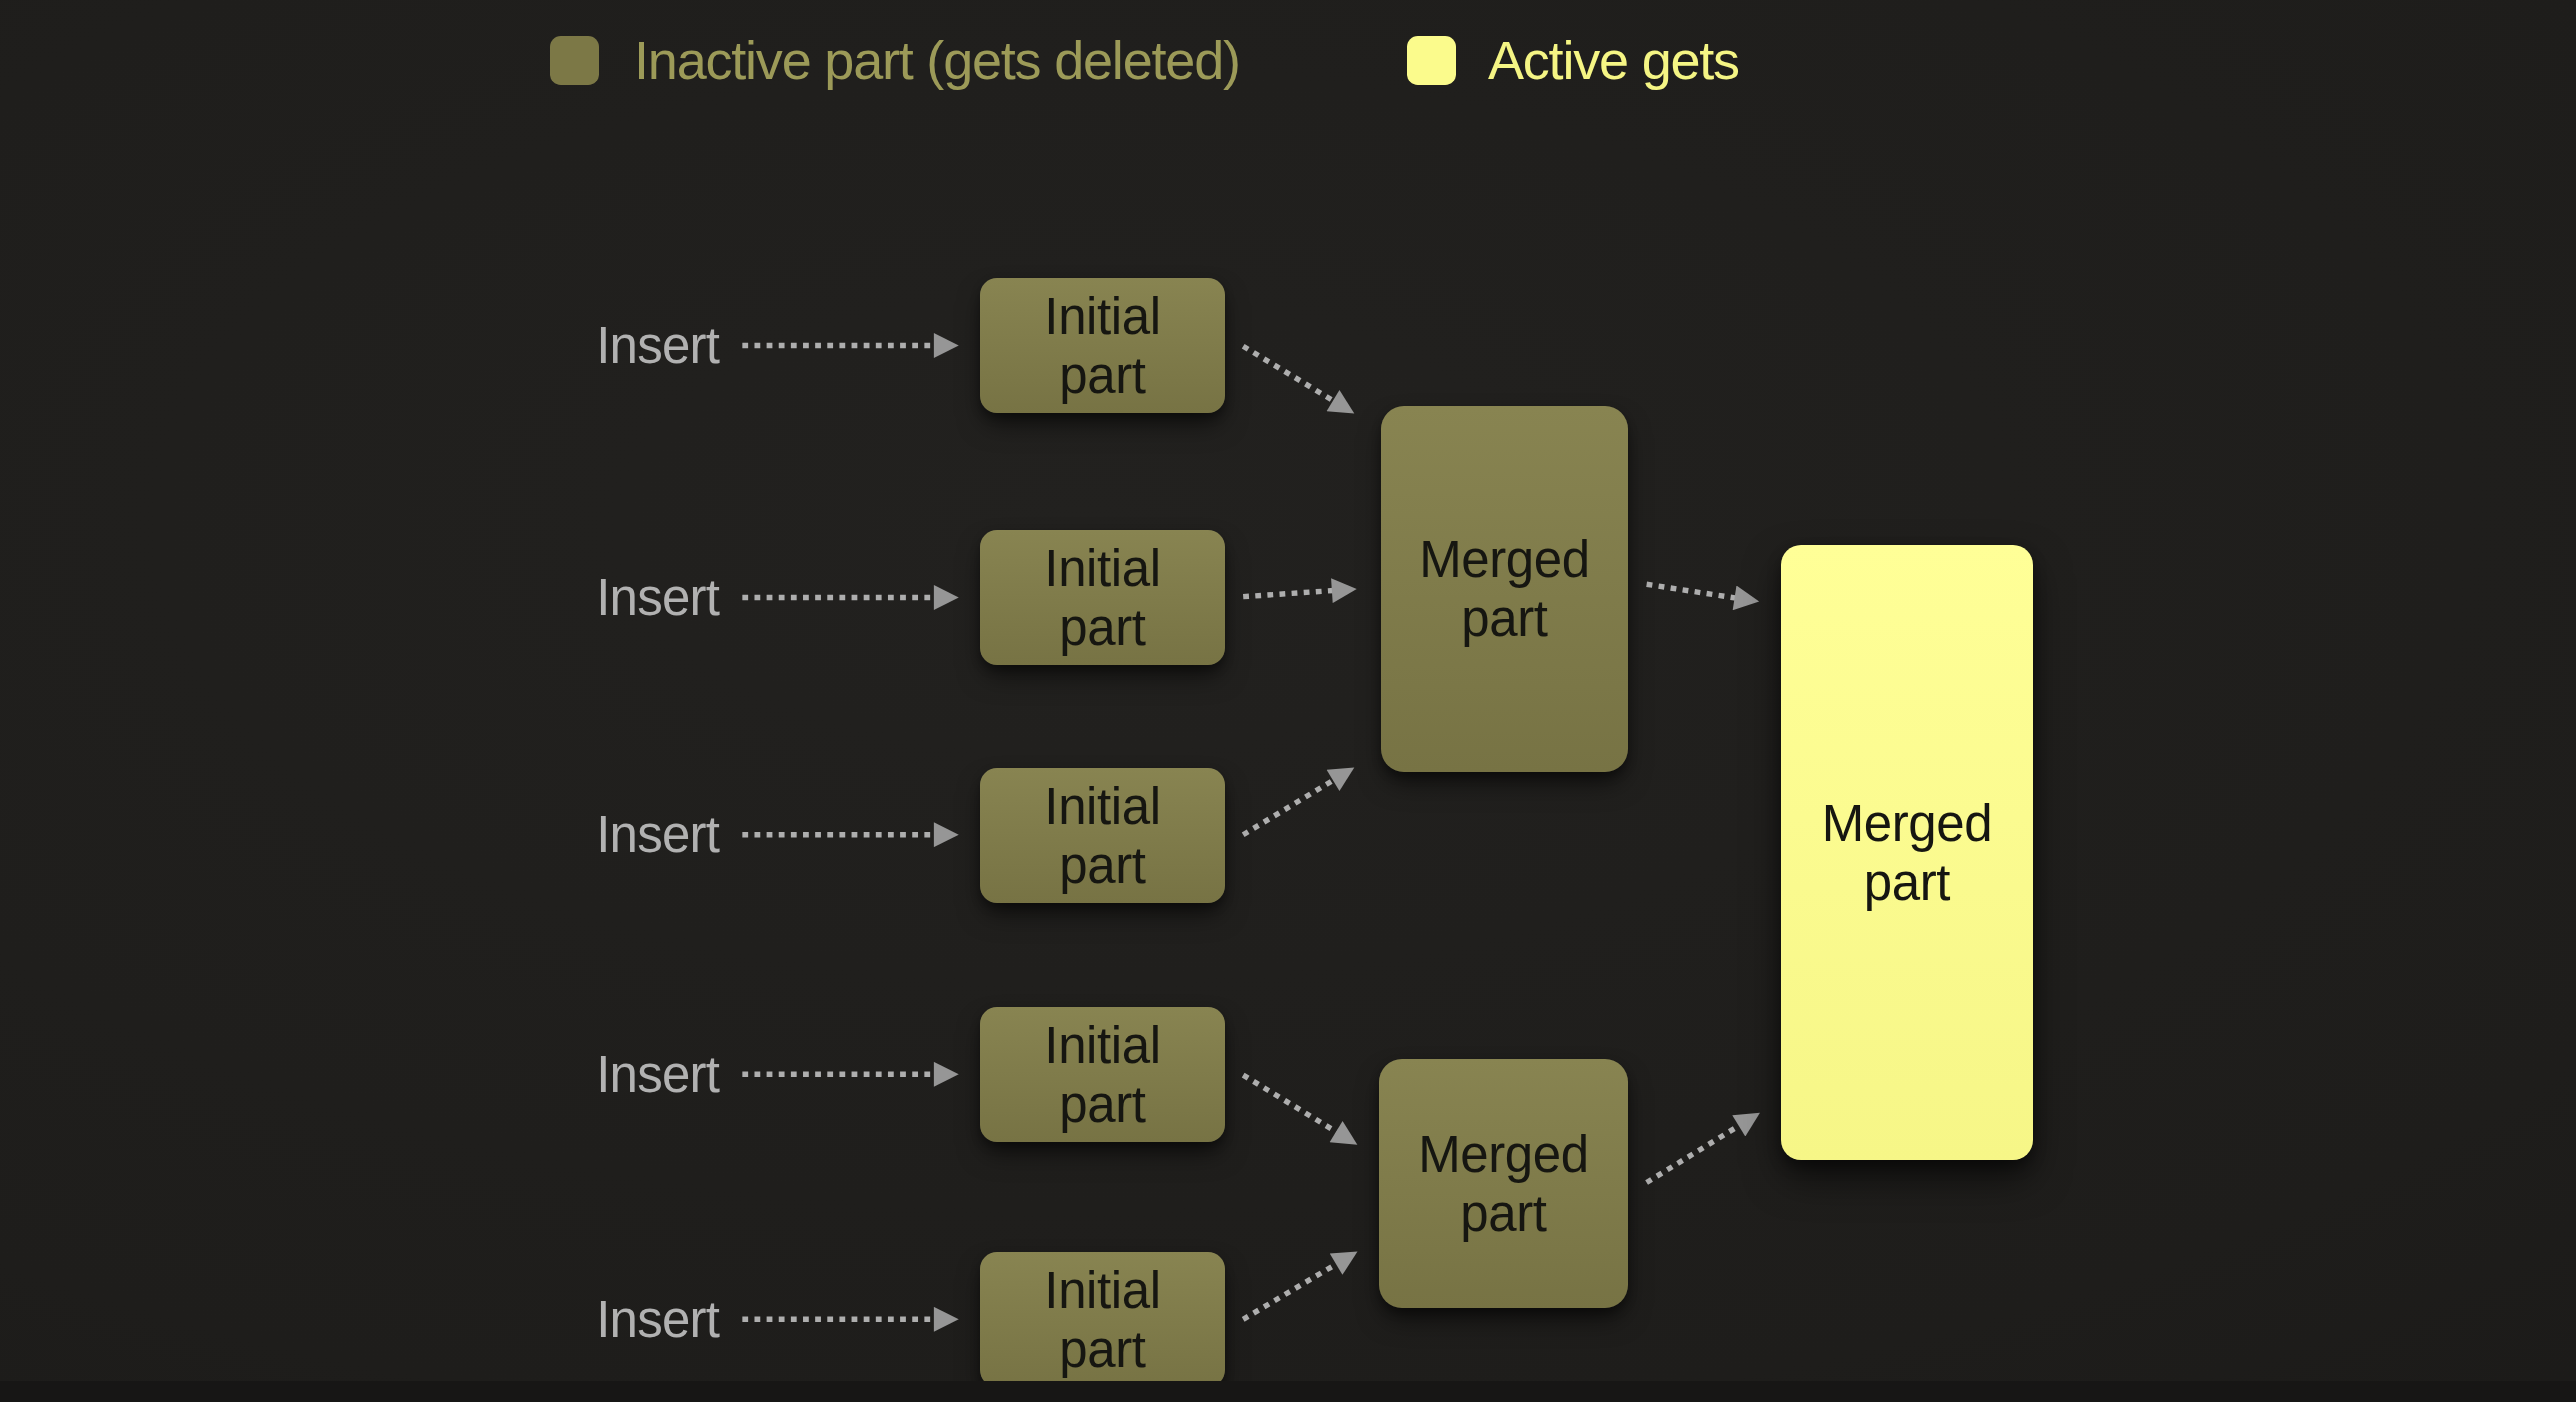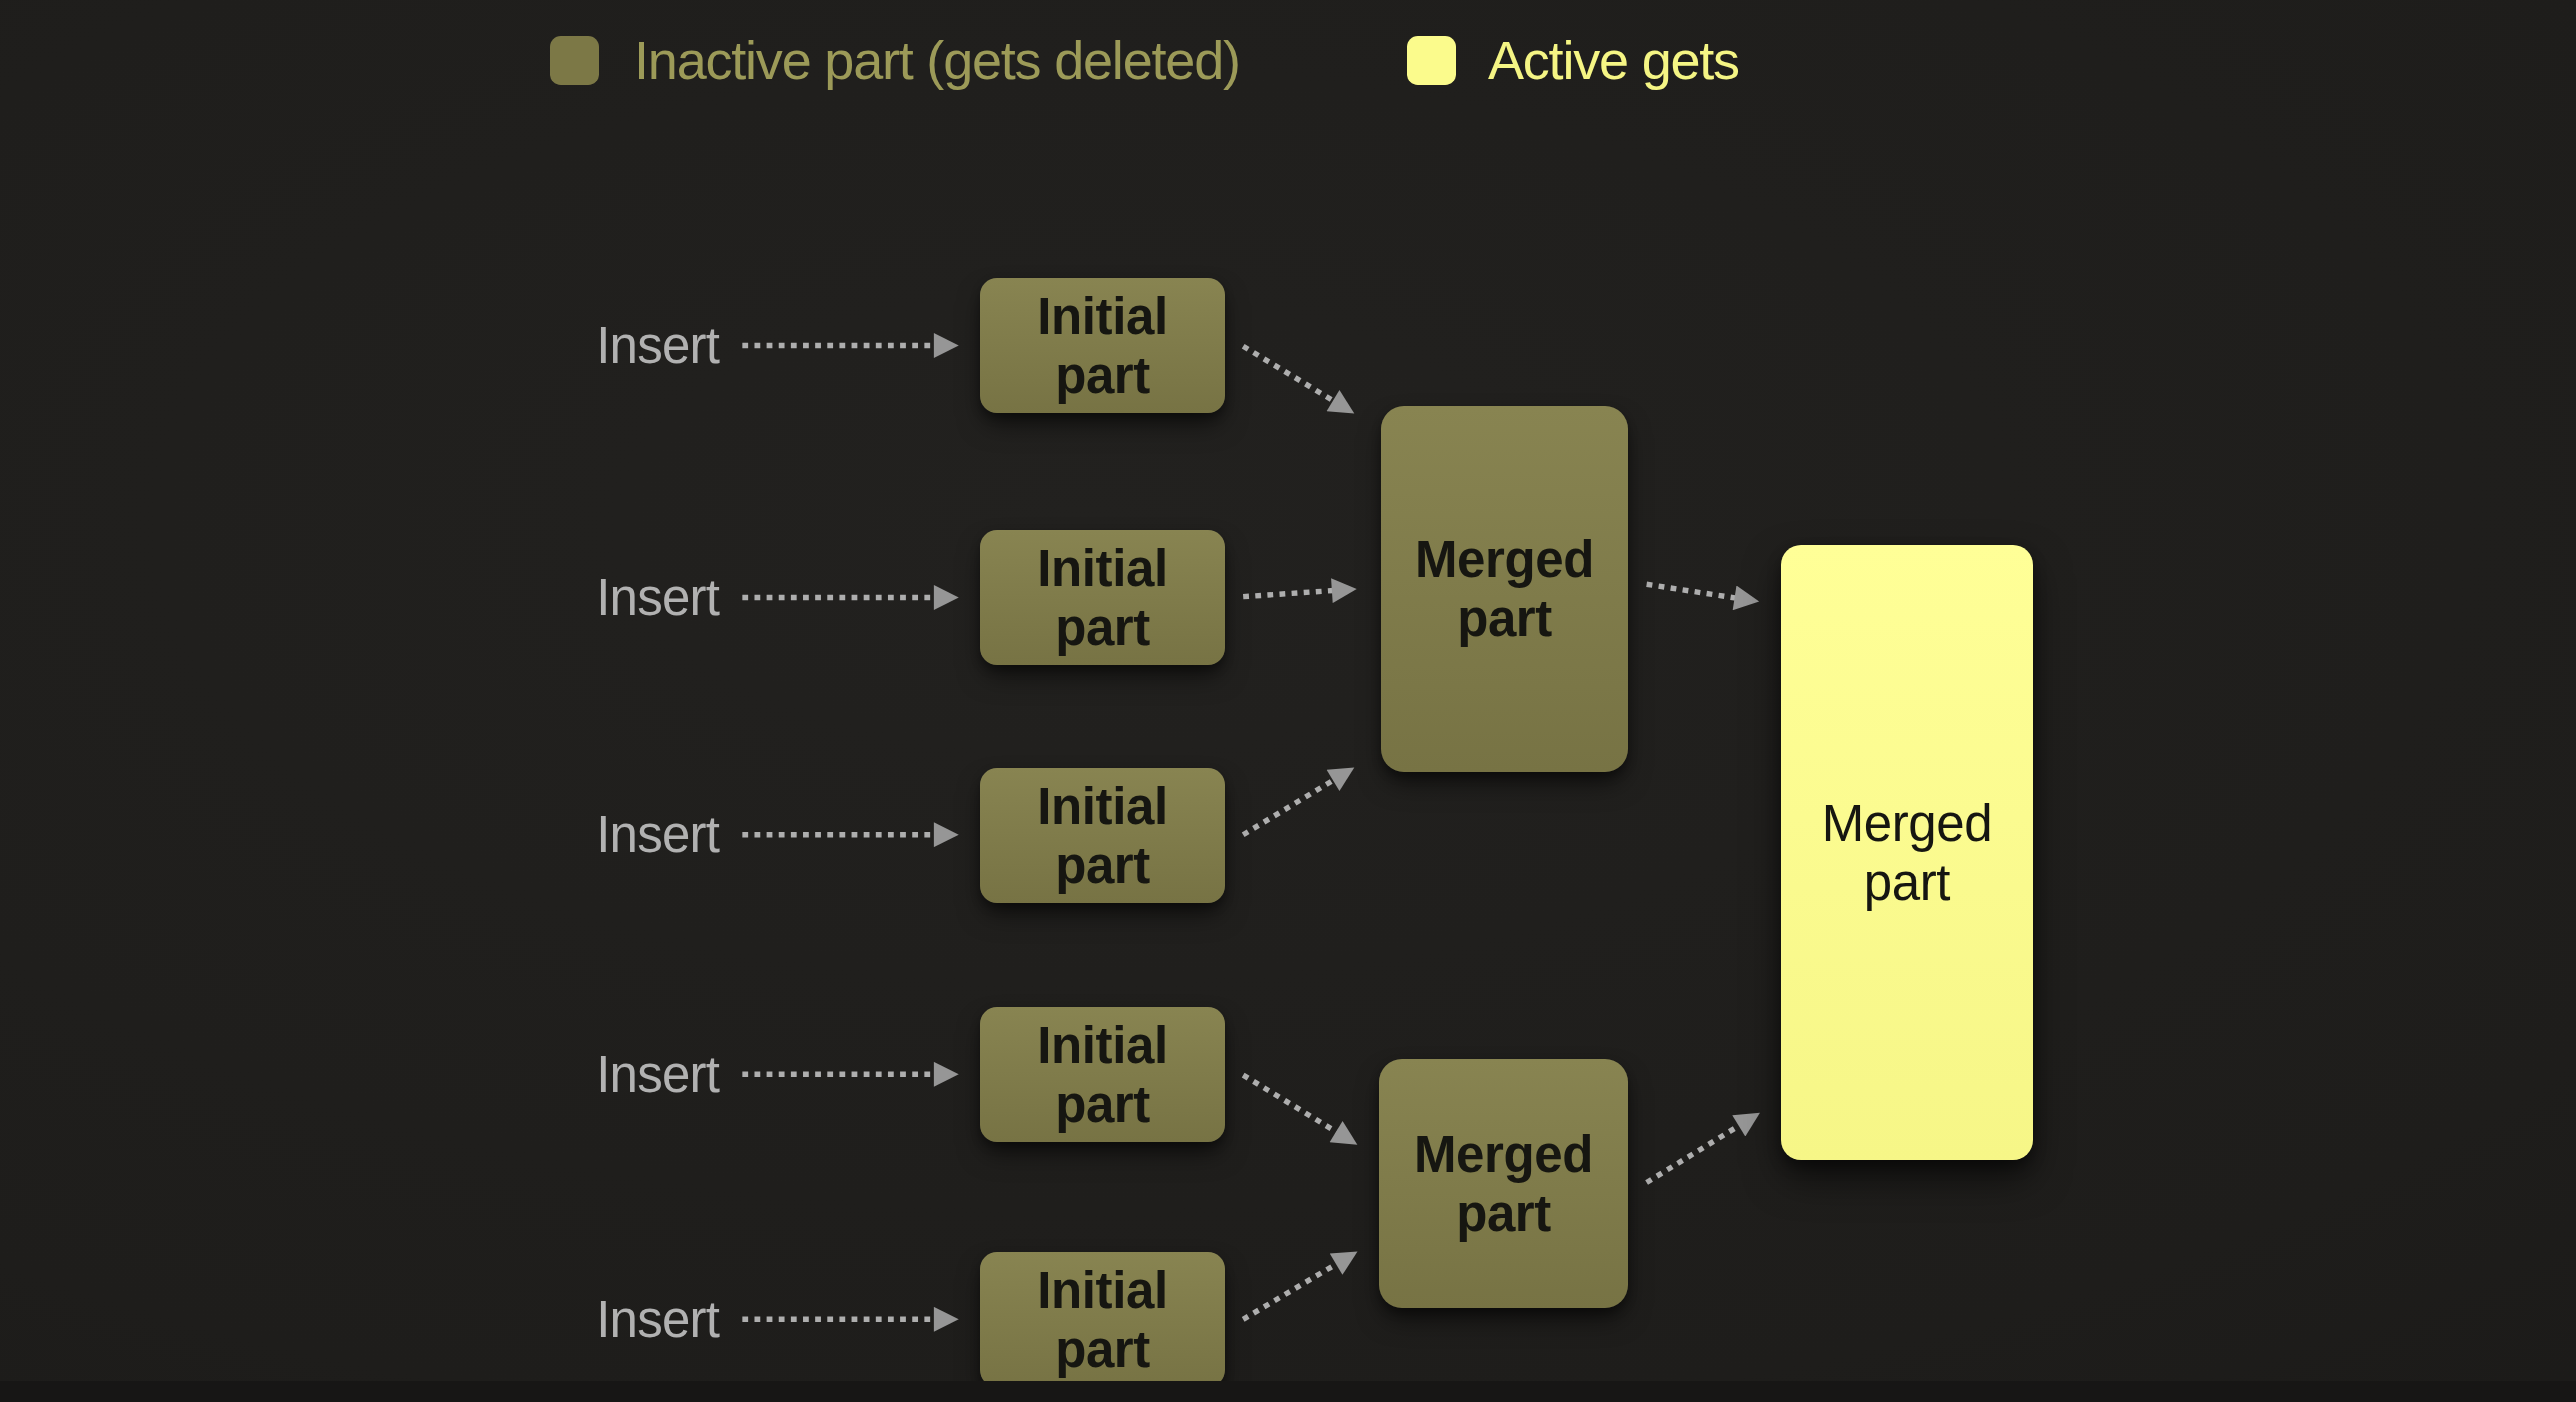--- a/index.html
+++ b/index.html
@@ -82,21 +82,20 @@
     font-weight: 500;
     line-height: 59px;
     letter-spacing: -0.4px;
     box-shadow: 0 14px 26px -4.6px rgba(0,0,0,0.55), 0 4.6px 9.3px rgba(0,0,0,0.30);
   }
   .box .label { width: 189px; }
   .box.inactive {
     background: linear-gradient(180deg,
       var(--inactive-box-top, #888451) 0%,
       var(--inactive-box-bottom, #777344) 100%);
-    font-weight: bold;
   }
   .box.initial {
     left: 980px;
     width: 245px;
     height: 135px;
     border-radius: 17px;
   }
   .box.merged-top {
     left: 1381px; top: 406px;
     width: 247px; height: 366px;

